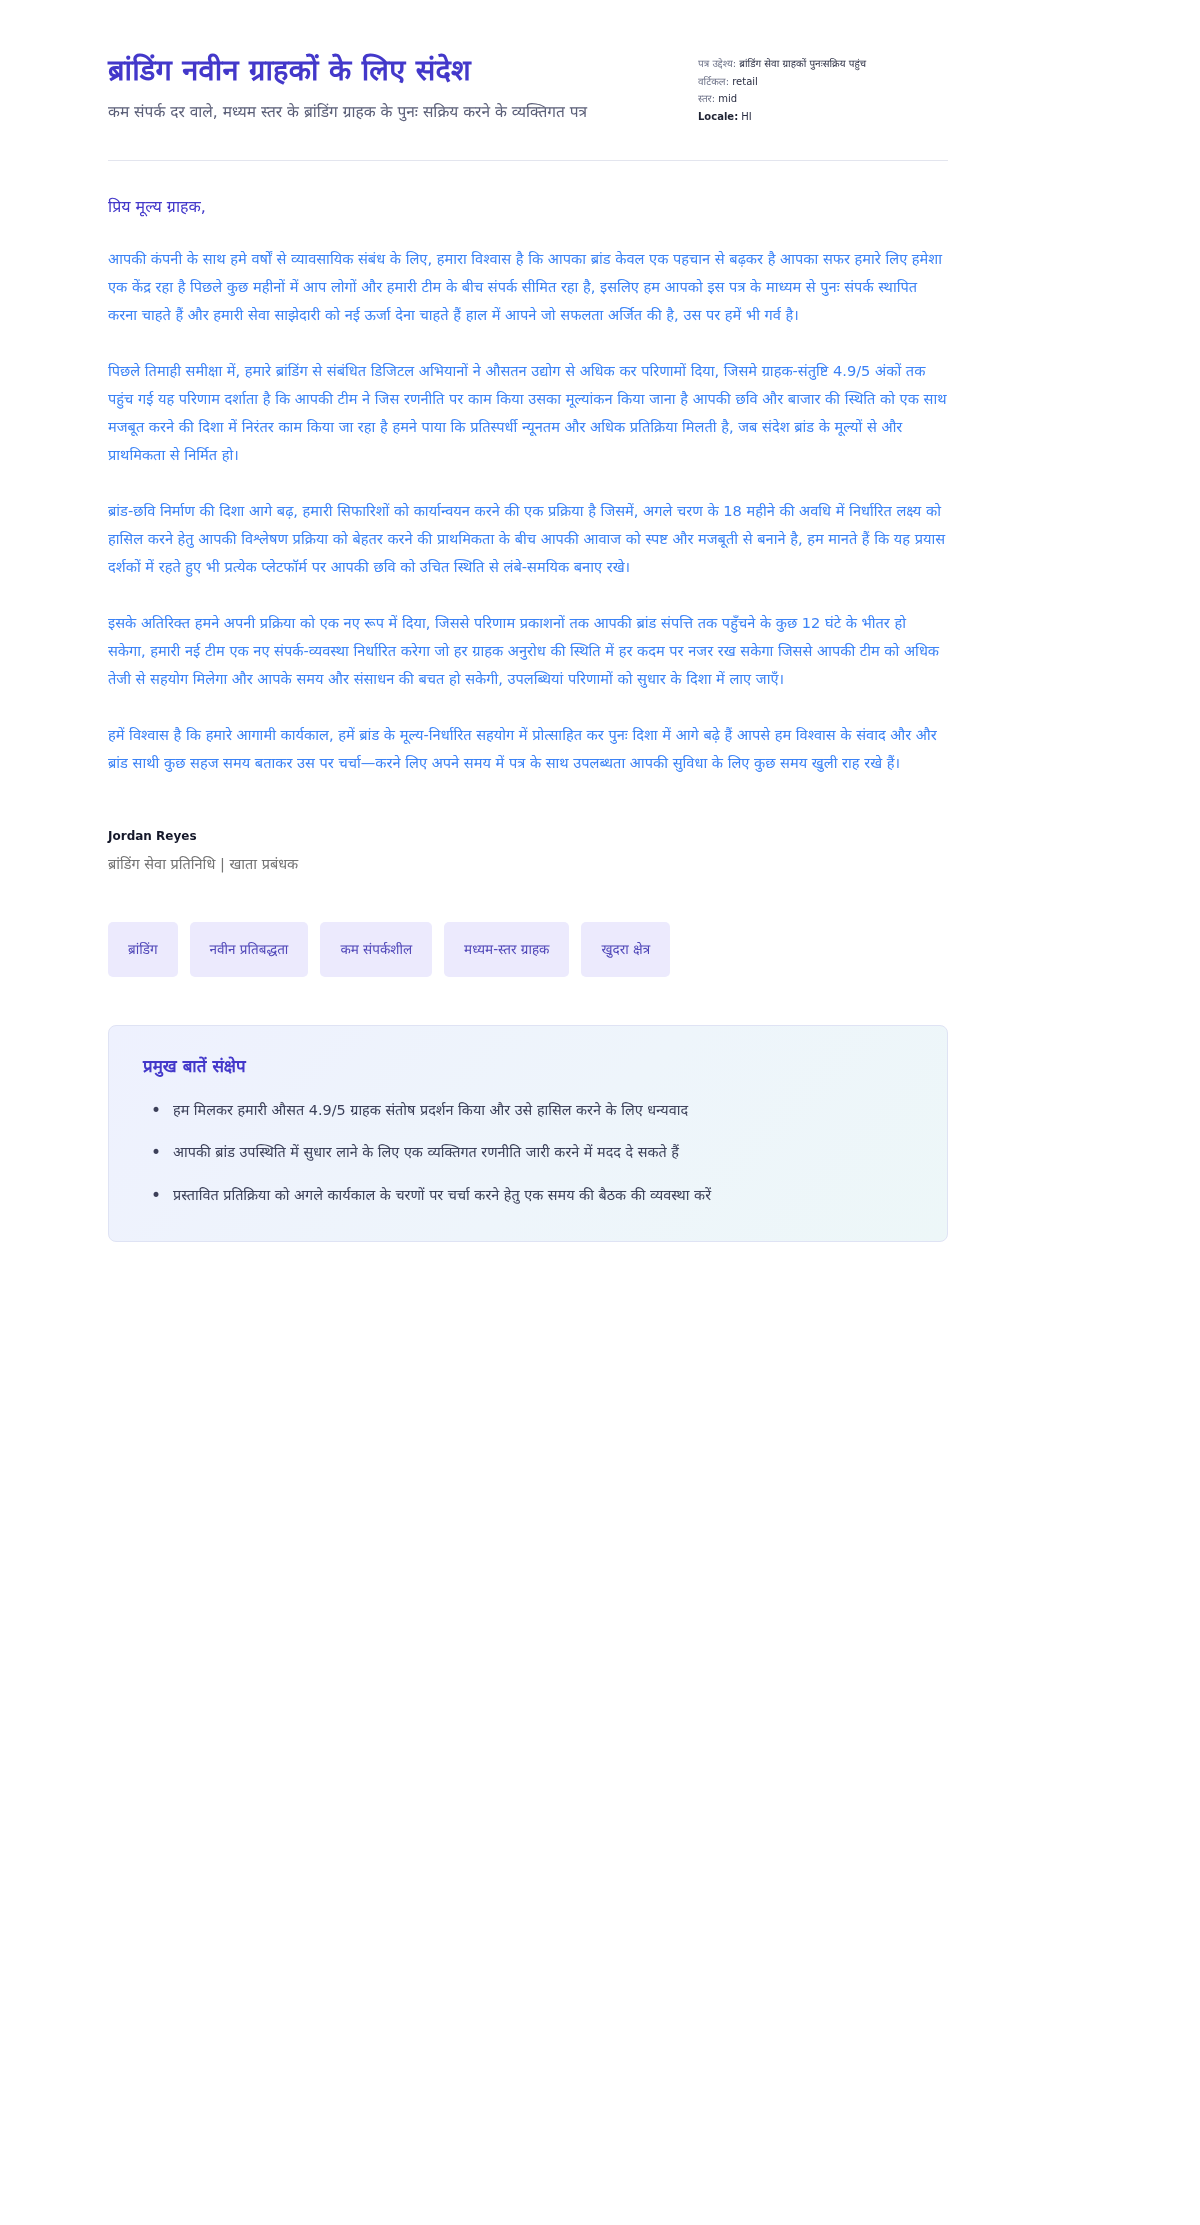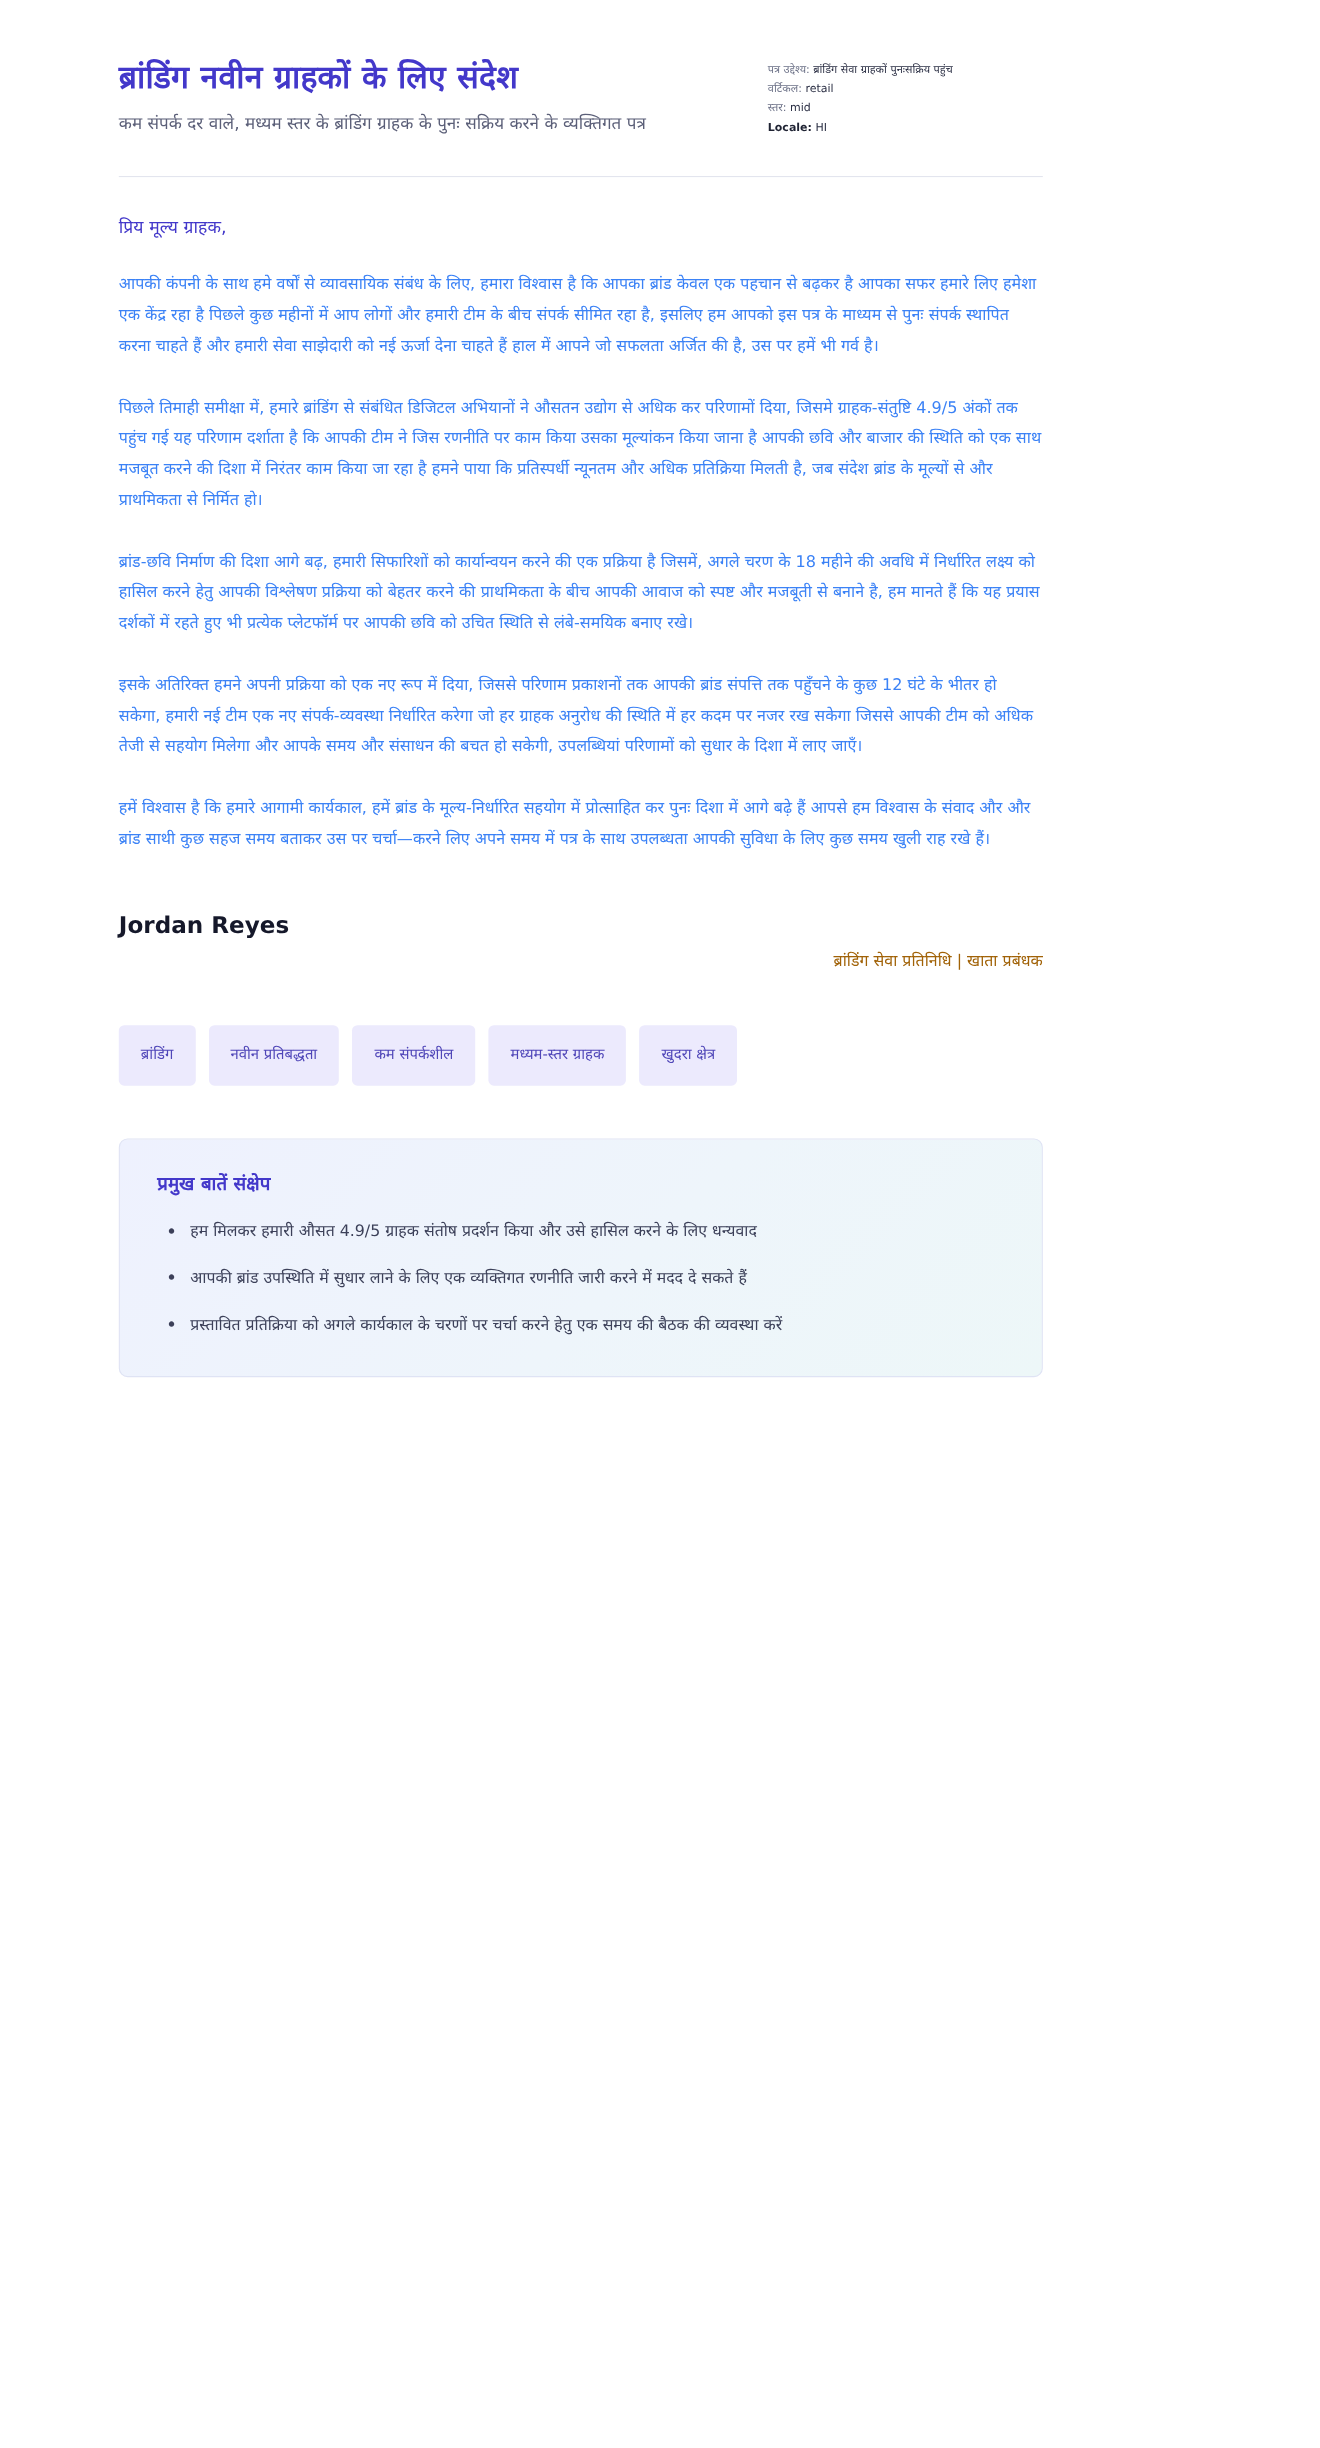--- a/index.html
+++ b/index.html
@@ -87,31 +87,30 @@
     color: #3b82f6;
     margin: 0 0 28px 0;
     text-align: left;
   }
 
   
   .signature {
     margin-top: 52px;
   }
   .sign-name {
-    font-size: 21px;
+    font-size: 12px;
     font-weight: 700;
     color: #15182a;
     margin: 0 0 10px 0;
   }
   .sign-role {
     font-size: 14.5px;
-    color: #a16207;
+    color: #737373;
     margin: 0;
     line-height: 1.6;
-    text-align: right;
   }
 
   
   .tags {
     display: flex;
     flex-wrap: wrap;
     gap: 12px;
     margin-top: 46px;
   }
   .tag {

